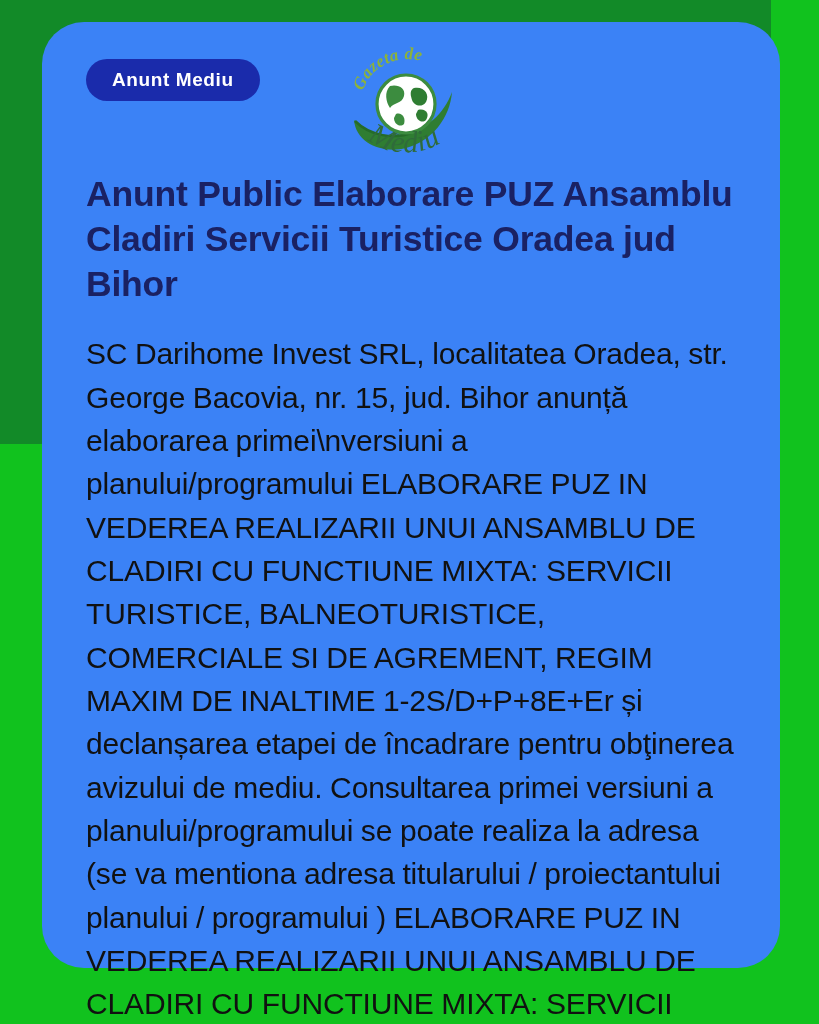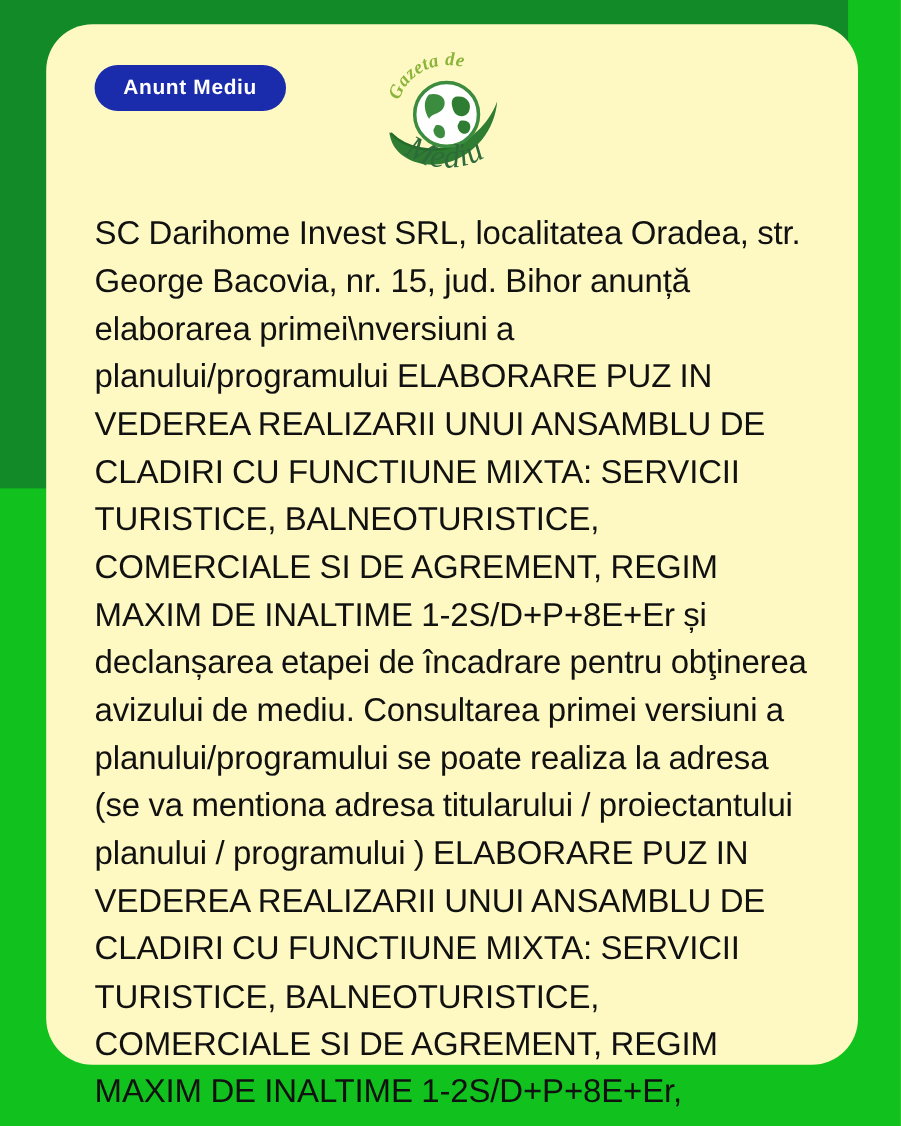--- a/index.html
+++ b/index.html
@@ -26,21 +26,21 @@
     background: #128a28;
   }
 
   
   #content-card {
     position: absolute;
     left: 42px;
     top: 22px;
     width: 738px;
     height: 946px;
-    background: #fef9c3;
+    background: #3b82f6;
     border-radius: 42px;
     padding: 26px 40px 0 44px;
   }
 
   #card-header {
     position: relative;
     height: 118px;
   }
 
   #badge {
@@ -117,16 +117,17 @@
         </text>
 
         <text font-family="'Liberation Serif', serif" font-size="30" font-style="italic" fill="#2f6b3a" letter-spacing="0.5">
           <textPath href="#arcBot" startOffset="16%">Mediu</textPath>
         </text>
       </svg>
     </div>
 
   </div>
 
+  <h1 id="page-title">Anunt Public Elaborare PUZ Ansamblu Cladiri Servicii Turistice Oradea jud Bihor</h1>
 
   <p id="body-text">SC Darihome Invest SRL, localitatea Oradea, str. George Bacovia, nr. 15, jud. Bihor anunță elaborarea primei\nversiuni a planului/programului ELABORARE PUZ IN VEDEREA REALIZARII UNUI ANSAMBLU DE CLADIRI CU FUNCTIUNE MIXTA: SERVICII TURISTICE, BALNEOTURISTICE, COMERCIALE SI DE AGREMENT, REGIM MAXIM DE INALTIME 1-2S/D+P+8E+Er și declanșarea etapei de încadrare pentru obţinerea avizului de mediu. Consultarea primei versiuni a planului/programului se poate realiza la adresa (se va mentiona adresa titularului / proiectantului planului / programului ) ELABORARE PUZ IN VEDEREA REALIZARII UNUI ANSAMBLU DE CLADIRI CU FUNCTIUNE MIXTA: SERVICII TURISTICE, BALNEOTURISTICE, COMERCIALE SI DE AGREMENT, REGIM MAXIM DE INALTIME 1-2S/D+P+8E+Er, localitatea str. Cordau, nr. cad 50638, 50639 SI 62718, zilnic intre orele 08.00-16.00.Comentariile și sugestiile se vor transmite in scris la sediul ANMAP, in termen de 18 zile calendaristice de la data prezentului anunț.</p>
 
 </div>
 
 </body></html>

